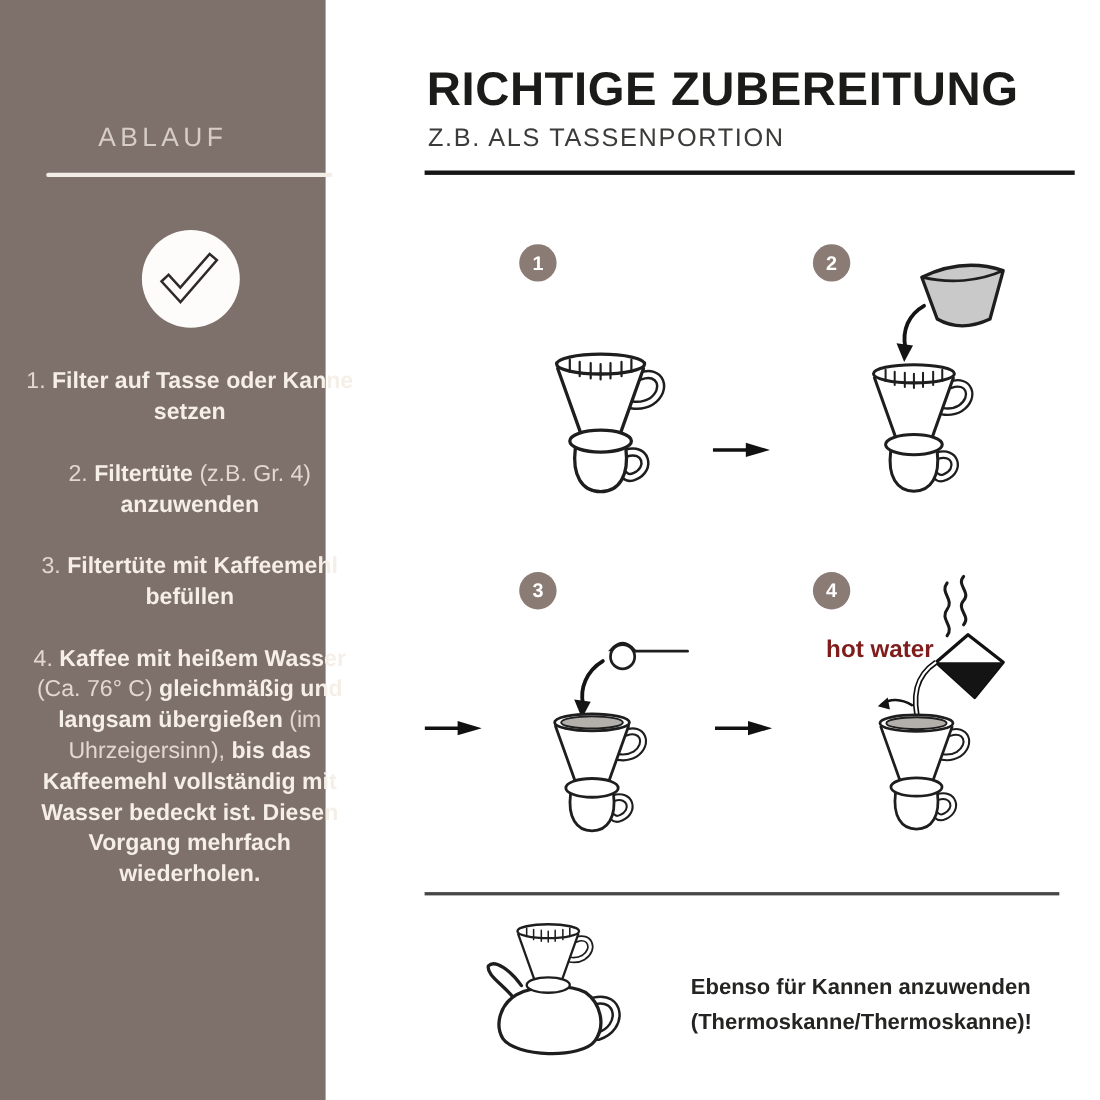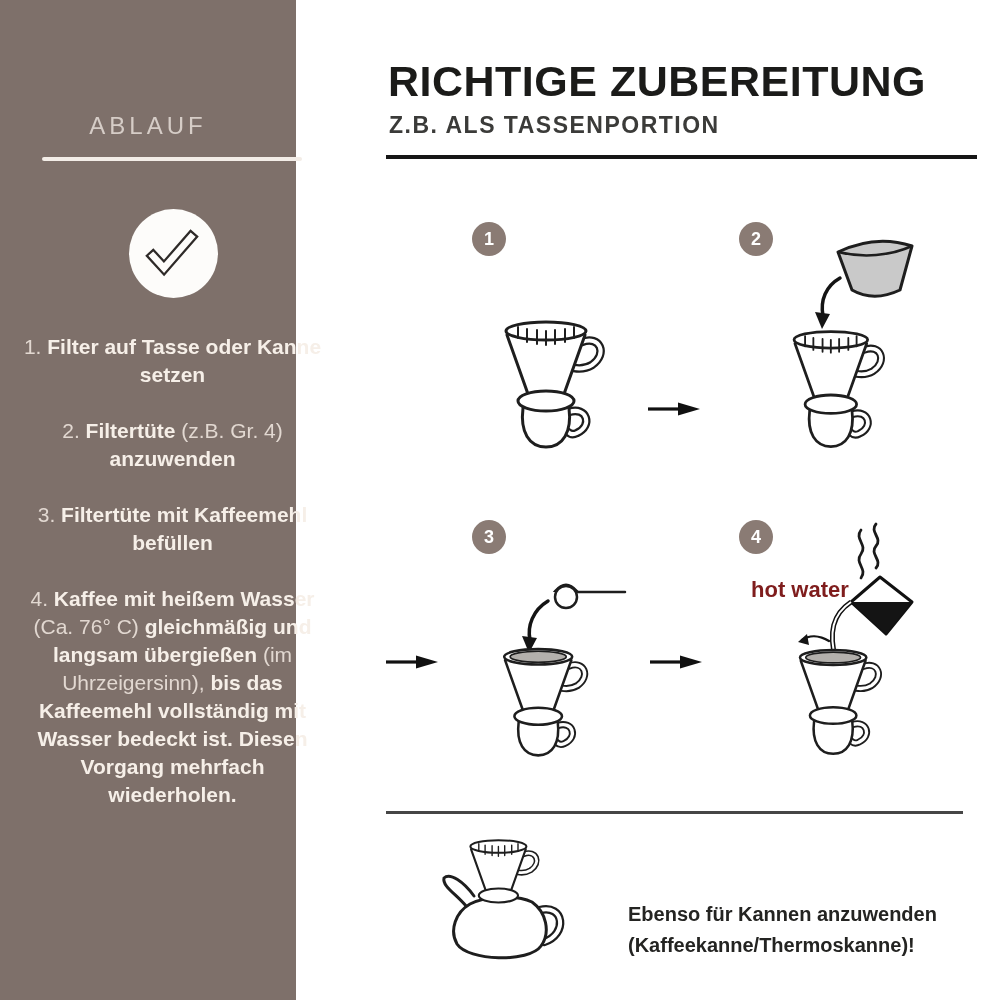--- a/index.html
+++ b/index.html
@@ -17,36 +17,36 @@
   .steps{position:absolute;left:14px;top:333px;width:317px;text-align:center;
     font-size:21px;line-height:28px;}
   .steps p{margin:28px 0 0 0;}
   .steps p:first-child{margin-top:0;}
   .seg-b{font-weight:700;color:var(--sidebar-text,#F6EFE8);}
   .seg-l{font-weight:400;color:var(--sidebar-muted,#E2D8D1);}
 
   
   .page-title{position:absolute;left:388px;top:57px;margin:0;font-size:43px;font-weight:700;
     letter-spacing:0.5px;color:var(--title-color,#1B1B19);white-space:nowrap;}
-  .page-subtitle{position:absolute;left:389px;top:112px;font-size:23px;font-weight:700;
+  .page-subtitle{position:absolute;left:389px;top:112px;font-size:23px;font-weight:400;
     letter-spacing:1.5px;color:#3B3B39;white-space:nowrap;}
   .rule-top{position:absolute;left:386px;top:155px;width:591px;height:4px;background:#161616;}
   .rule-bottom{position:absolute;left:386px;top:811px;width:577px;height:3px;background:#464646;}
 
   .step-badge{position:absolute;width:34px;height:34px;border-radius:50%;
     background:var(--step-circle-bg,#8A7B74);color:#fff;font-size:18px;font-weight:700;
     display:flex;align-items:center;justify-content:center;}
   #badge1{left:472px;top:222px;} #badge2{left:739px;top:222px;}
   #badge3{left:472px;top:520px;} #badge4{left:739px;top:520px;}
 
   .art{position:absolute;}
   .flow-arrow{position:absolute;width:52px;height:16px;}
   .hot-water{position:absolute;left:751px;top:577px;font-size:22px;font-weight:700;color:#7f1d1d;}
 
-  .note{position:absolute;left:628px;top:883px;font-size:20px;font-weight:700;line-height:31px;color:#242422;margin-top:16px;}
+  .note{position:absolute;left:628px;top:883px;font-size:20px;font-weight:700;line-height:31px;color:#242422;}
   .note span{display:block;}
 </style>
 </head>
 <body>
 
 <svg width="0" height="0" style="position:absolute" aria-hidden="true">
   <defs>
     <g id="g-dripper-top" stroke="#1E1E1E" fill="none" stroke-width="3" stroke-linecap="round">
       <path d="M88,26 C106,19 114,38 98,49 C93,52 86,53 80,52" stroke-width="8.5"></path>
       <path d="M88,26 C106,19 114,38 98,49 C93,52 86,53 80,52" stroke="#FFFFFF" stroke-width="4"></path>
@@ -186,16 +186,16 @@
       <path d="M108,76 C132,70 136,100 112,108" stroke-width="8.5"></path>
       <path d="M108,76 C132,70 136,100 112,108" stroke="#FFFFFF" stroke-width="4"></path>
       <path d="M38,70 C24,78 17,96 25,110 C36,127 97,129 109,112 C119,98 114,78 100,68 C84,60 54,62 38,70 Z" fill="#FFFFFF"></path>
     </g>
     <use href="#g-dripper-top" transform="translate(30,2) scale(0.70)"></use>
     <use href="#g-collar" transform="translate(30,2) scale(0.70)"></use>
   </svg>
 
   <div class="note">
     <span>Ebenso für Kannen anzuwenden</span>
-    <span>(Kaffeekanne/Thermoskanne)!</span>
+    <span>(Thermoskanne/Thermoskanne)!</span>
   </div>
 
 </div>
 
 </body></html>

